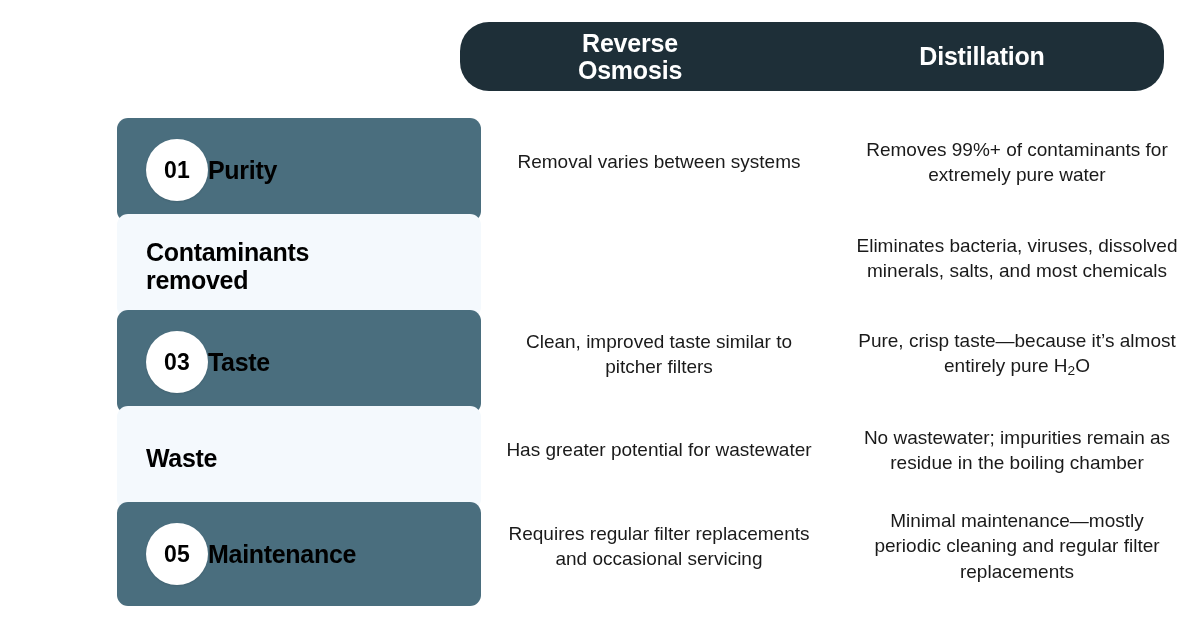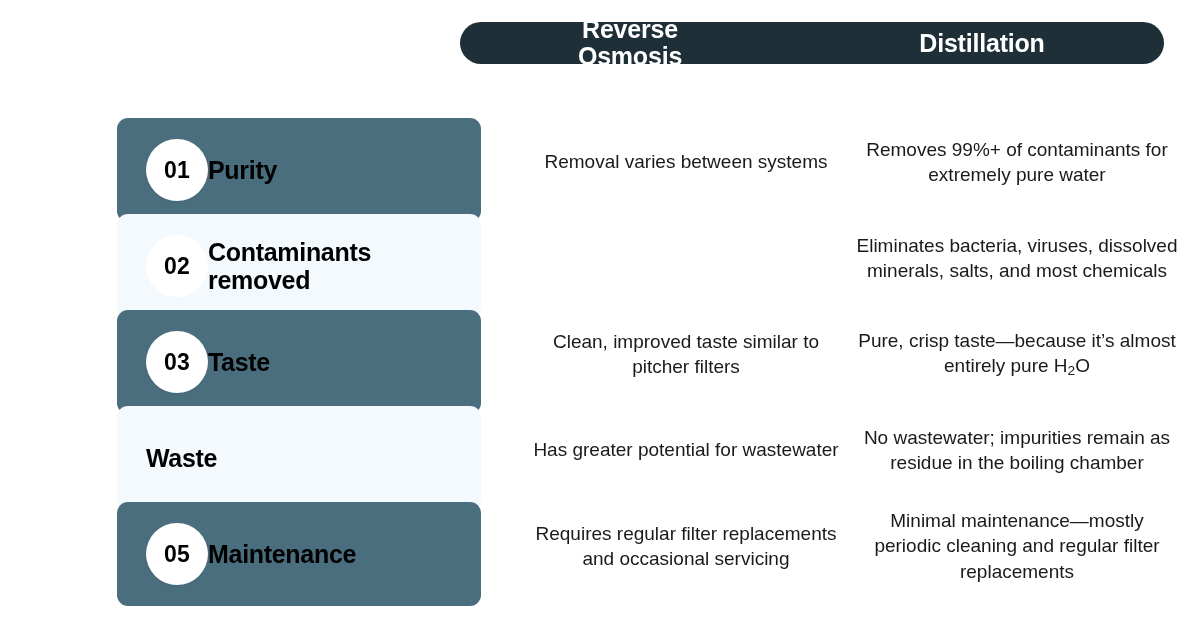--- a/index.html
+++ b/index.html
@@ -22,21 +22,21 @@
     height: 630px;
     background: #ffffff;
   }
 
   
   .header-bar {
     position: absolute;
     left: 460px;
     top: 22px;
     width: 704px;
-    height: 42px;
+    height: 69px;
     background: #1e2f38;
     border-radius: 29px;
     display: flex;
     align-items: center;
   }
   .header-cell {
     flex: 1 1 0;
     text-align: center;
     color: #ffffff;
     font-weight: bold;
@@ -120,21 +120,21 @@
     display: flex;
     align-items: center;
     justify-content: center;
     text-align: center;
     color: #1a1a1a;
     font-size: 19px;
     line-height: 1.32;
     box-sizing: border-box;
   }
   .cell-ro {
-    left: 522px;
+    left: 495px;
     width: 328px;
     padding: 0 4px;
   }
   .cell-di {
     left: 852px;
     width: 330px;
     padding: 0 4px;
   }
   .row-cell span { display: block; }
 
@@ -164,21 +164,20 @@
       <div class="row-cell cell-ro">
         <span>Removal varies between systems</span>
       </div>
       <div class="row-cell cell-di">
         <span>Removes 99%+ of contaminants for extremely pure water</span>
       </div>
     </div>
 
     <div class="row light">
       <div class="row-label">
-        <div class="row-badge">02</div>
         <div class="row-title">Contaminants
 removed</div>
       </div>
       <div class="row-cell cell-di">
         <span>Eliminates bacteria, viruses, dissolved minerals, salts, and most chemicals</span>
       </div>
     </div>
 
     <div class="row dark">
       <div class="row-label">

